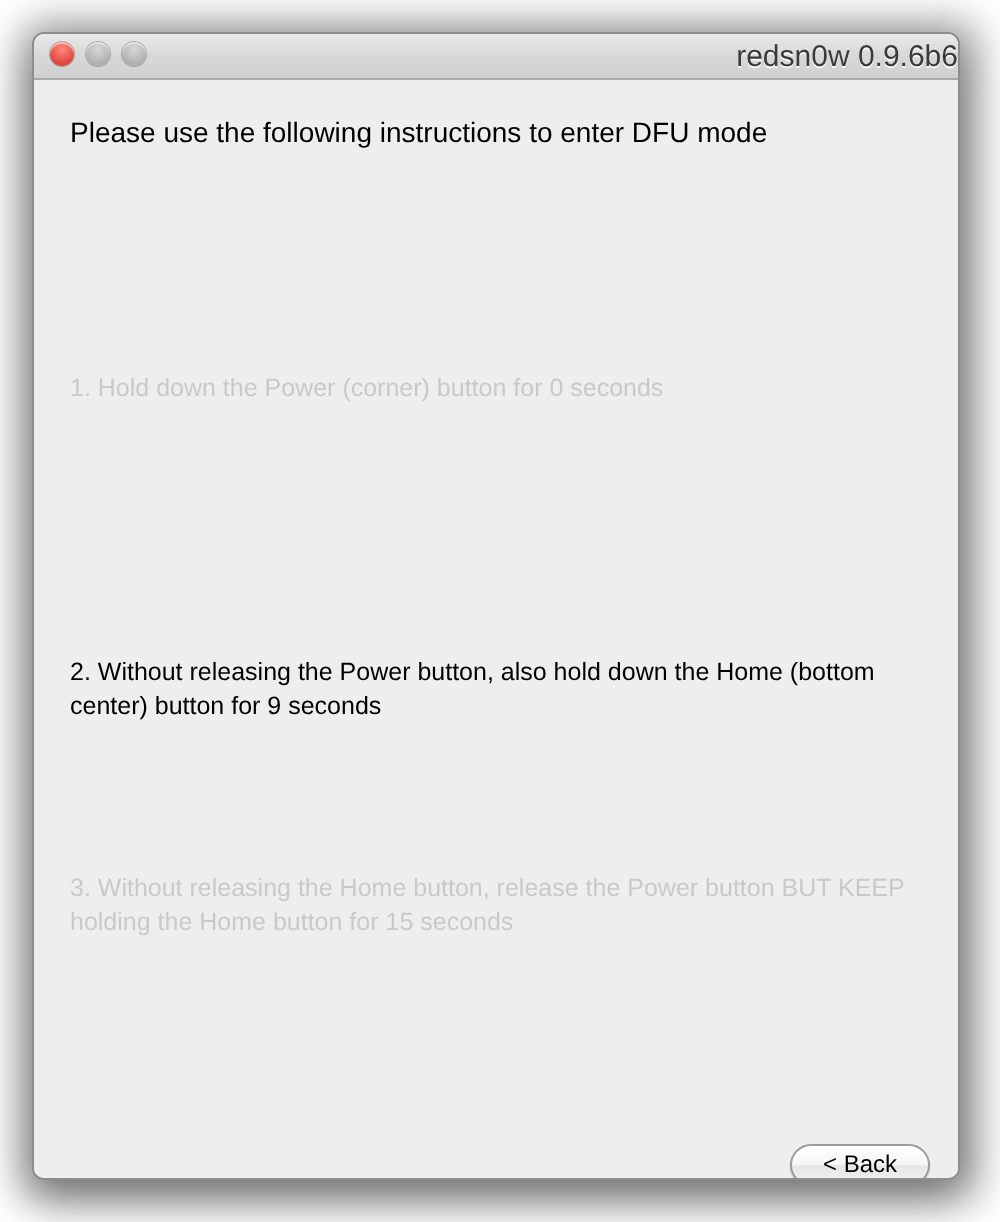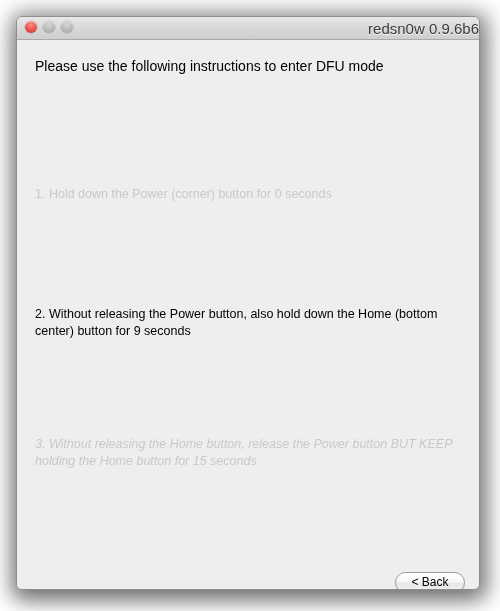--- a/index.html
+++ b/index.html
@@ -84,24 +84,24 @@
   .instr-title {
     font-size: 14px;
     color: #000;
     margin-bottom: 0;
   }
   .step {
     font-size: 12.5px;
     line-height: 1.35;
   }
   .step.faded { color: #c9c9c9; }
-  .step.active { color: #000; }
+  .step.active { color: #000; margin-top: 22px; }
   .step1 { position: absolute; left: 18px; right: 18px; top: 136px; margin-top: 10px; }
   .step2 { position: absolute; left: 18px; right: 18px; top: 266px; }
-  .step3 { position: absolute; left: 18px; right: 10px; top: 396px; font-style: italic; }
+  .step3 { position: absolute; left: 18px; right: 10px; top: 396px; }
   .footer {
     position: absolute;
     left: 0;
     right: 0;
     bottom: 0;
     height: 42px;
     background: #eeeeee;
     display: flex;
     justify-content: flex-end;
     align-items: center;

